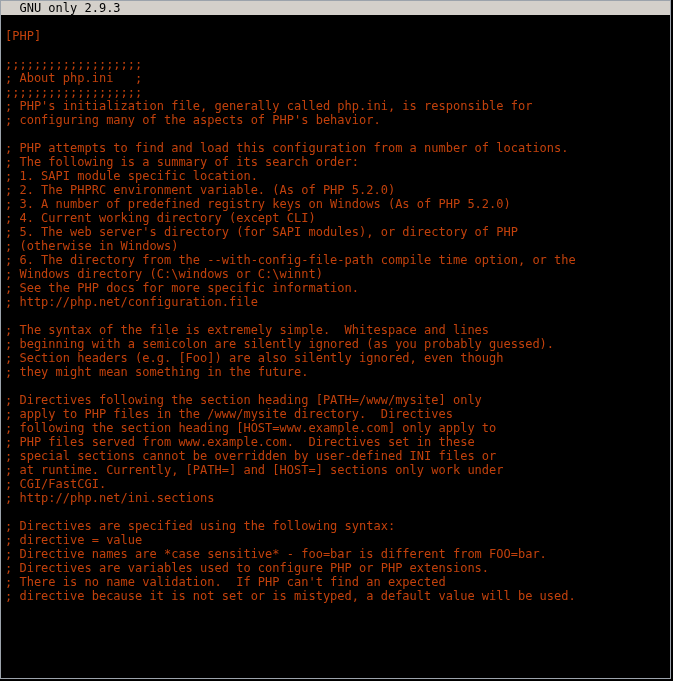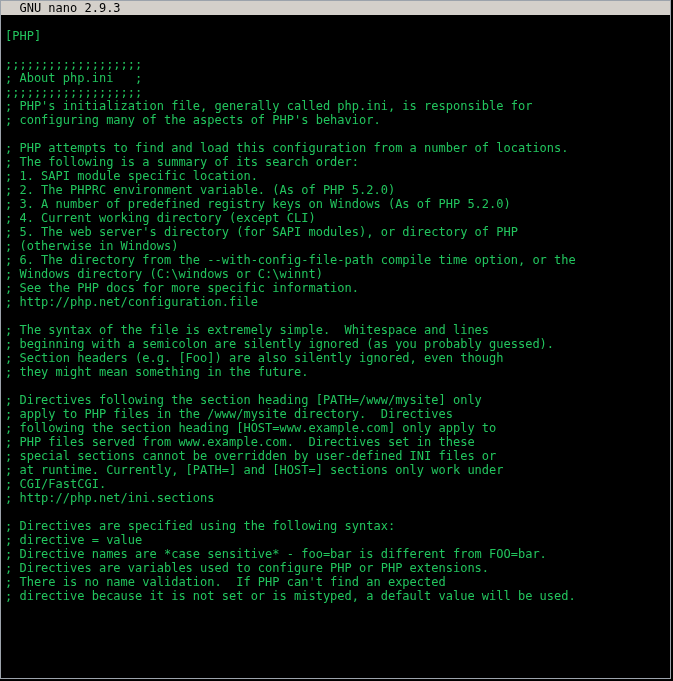--- a/index.html
+++ b/index.html
@@ -24,25 +24,25 @@
   .titlebar {
     background: #d4d0ca;
     color: #000;
     padding: 0 4px;
     height: 14px;
     white-space: pre;
   }
   .editor {
     padding: 0 4px;
     white-space: pre;
-    color: #22c55e;
+    color: #c2410c;
   }
   .line {
     height: 14px;
   }
 </style>
 </head>
 <body>
 
 <div class="terminal">
-  <div class="titlebar">  GNU nano 2.9.3</div>
+  <div class="titlebar">  GNU only 2.9.3</div>
   <div class="editor" id="editor"><div class="line">&nbsp;</div><div class="line">[PHP]</div><div class="line">&nbsp;</div><div class="line">;;;;;;;;;;;;;;;;;;;</div><div class="line">; About php.ini   ;</div><div class="line">;;;;;;;;;;;;;;;;;;;</div><div class="line">; PHP's initialization file, generally called php.ini, is responsible for</div><div class="line">; configuring many of the aspects of PHP's behavior.</div><div class="line">&nbsp;</div><div class="line">; PHP attempts to find and load this configuration from a number of locations.</div><div class="line">; The following is a summary of its search order:</div><div class="line">; 1. SAPI module specific location.</div><div class="line">; 2. The PHPRC environment variable. (As of PHP 5.2.0)</div><div class="line">; 3. A number of predefined registry keys on Windows (As of PHP 5.2.0)</div><div class="line">; 4. Current working directory (except CLI)</div><div class="line">; 5. The web server's directory (for SAPI modules), or directory of PHP</div><div class="line">; (otherwise in Windows)</div><div class="line">; 6. The directory from the --with-config-file-path compile time option, or the</div><div class="line">; Windows directory (C:\windows or C:\winnt)</div><div class="line">; See the PHP docs for more specific information.</div><div class="line">; http://php.net/configuration.file</div><div class="line">&nbsp;</div><div class="line">; The syntax of the file is extremely simple.  Whitespace and lines</div><div class="line">; beginning with a semicolon are silently ignored (as you probably guessed).</div><div class="line">; Section headers (e.g. [Foo]) are also silently ignored, even though</div><div class="line">; they might mean something in the future.</div><div class="line">&nbsp;</div><div class="line">; Directives following the section heading [PATH=/www/mysite] only</div><div class="line">; apply to PHP files in the /www/mysite directory.  Directives</div><div class="line">; following the section heading [HOST=www.example.com] only apply to</div><div class="line">; PHP files served from www.example.com.  Directives set in these</div><div class="line">; special sections cannot be overridden by user-defined INI files or</div><div class="line">; at runtime. Currently, [PATH=] and [HOST=] sections only work under</div><div class="line">; CGI/FastCGI.</div><div class="line">; http://php.net/ini.sections</div><div class="line">&nbsp;</div><div class="line">; Directives are specified using the following syntax:</div><div class="line">; directive = value</div><div class="line">; Directive names are *case sensitive* - foo=bar is different from FOO=bar.</div><div class="line">; Directives are variables used to configure PHP or PHP extensions.</div><div class="line">; There is no name validation.  If PHP can't find an expected</div><div class="line">; directive because it is not set or is mistyped, a default value will be used.</div><div class="line">&nbsp;</div></div>
 </div>
 
 </body></html>

